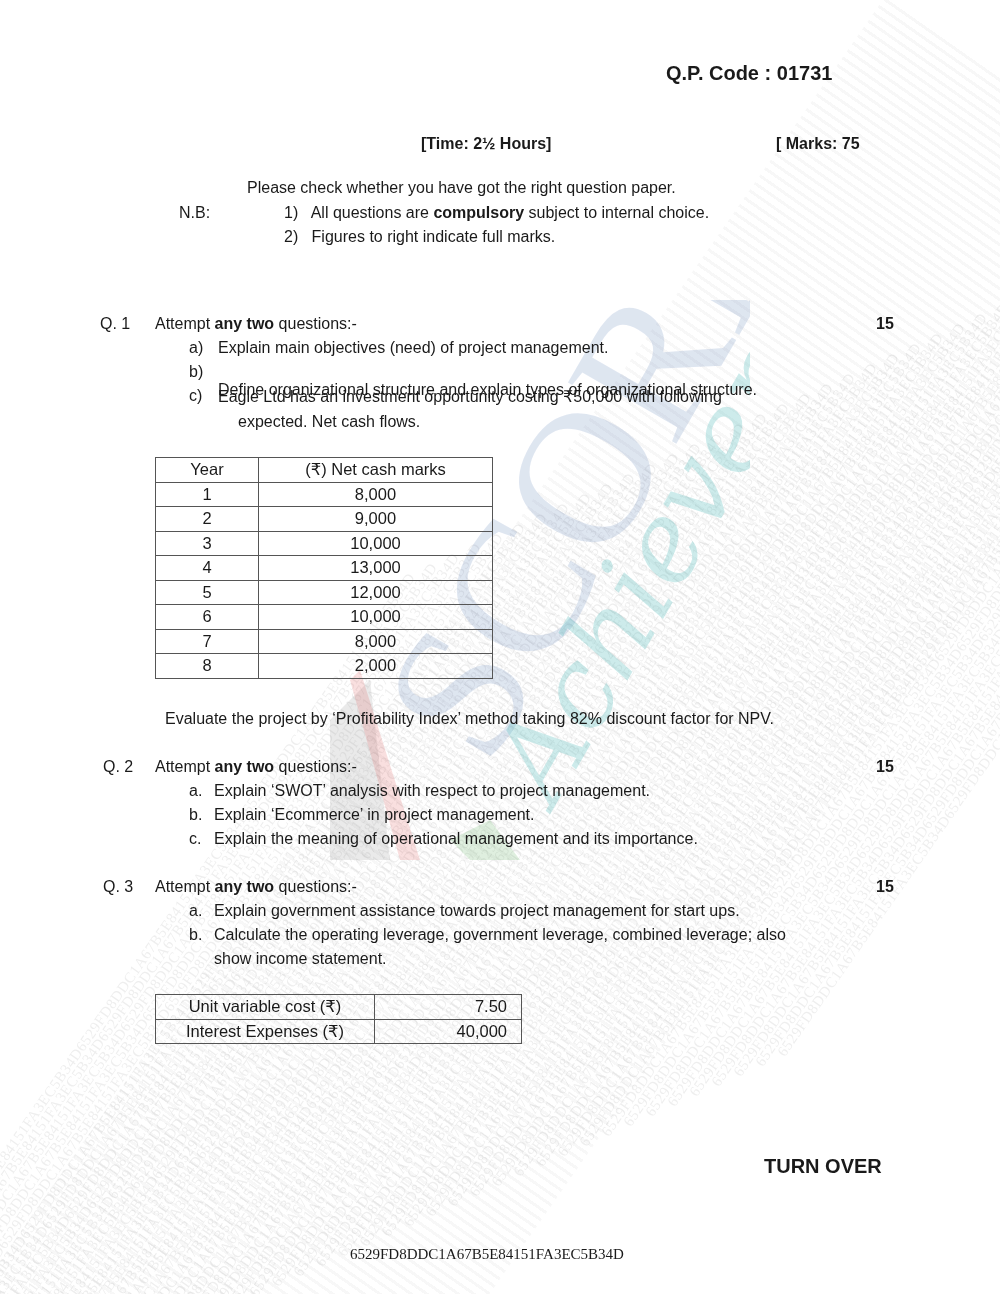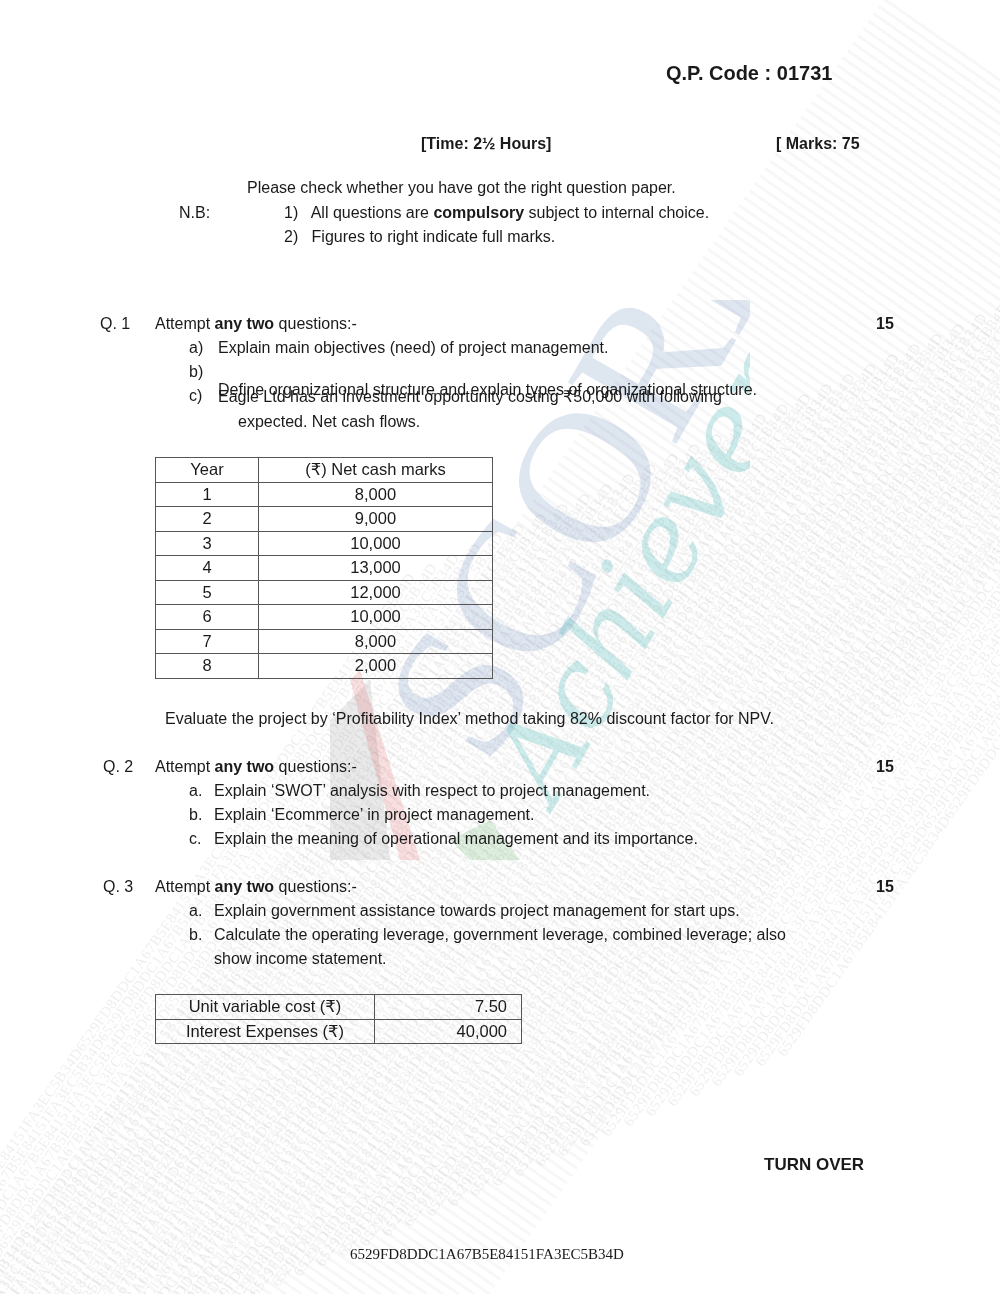--- a/index.html
+++ b/index.html
@@ -31,21 +31,21 @@
     table.grid { border-collapse: collapse; position: absolute; font-size: 16.5px; background: transparent; }
     table.grid td { border: 1px solid #555; padding: 0; height: 23.5px; line-height: 23px; }
     .t1 { left: 155px; top: 457px; width: 338px; }
     .t1 td.c1 { width: 102px; text-align: center; }
     .t1 td.c2 { text-align: center; }
     .t2 { left: 155px; top: 994px; width: 367px; }
     .t2 td { height: 25px; }
     .t2 td.c1 { width: 218px; text-align: center; }
     .t2 td.c2 { text-align: right; padding-right: 14px; }
     .t2 th { border: 1px solid #555; font-weight: bold; height: 24px; font-size: 16.5px; }
-    .turn { left: 764px; top: 1155px; font-size: 17px; font-weight: bold; }
+    .turn { left: 764px; top: 1155px; font-size: 20px; font-weight: bold; }
     .hash { left: 350px; top: 1246px; font-family: "Liberation Serif", serif; font-size: 15px; }
   </style>
 </head>
 <body>
 
 <div class="wm-band"></div>
 <div id="wm-lines">
     <div class="wm-text" style="left: -260px; top: 1520px;">6529FD8DDC1A67B5E84151FA3EC5B34D6529FD8DDC1A67B5E84151FA3EC5B34D6529FD8DDC1A67B5E84151FA3EC5B34D6529FD8DDC1A67B5E84151FA3EC5B34D</div>
     <div class="wm-text" style="left: -238px; top: 1510px;">6529FD8DDC1A67B5E84151FA3EC5B34D6529FD8DDC1A67B5E84151FA3EC5B34D6529FD8DDC1A67B5E84151FA3EC5B34D6529FD8DDC1A67B5E84151FA3EC5B34D</div>
     <div class="wm-text" style="left: -216px; top: 1500px;">6529FD8DDC1A67B5E84151FA3EC5B34D6529FD8DDC1A67B5E84151FA3EC5B34D6529FD8DDC1A67B5E84151FA3EC5B34D6529FD8DDC1A67B5E84151FA3EC5B34D</div>

